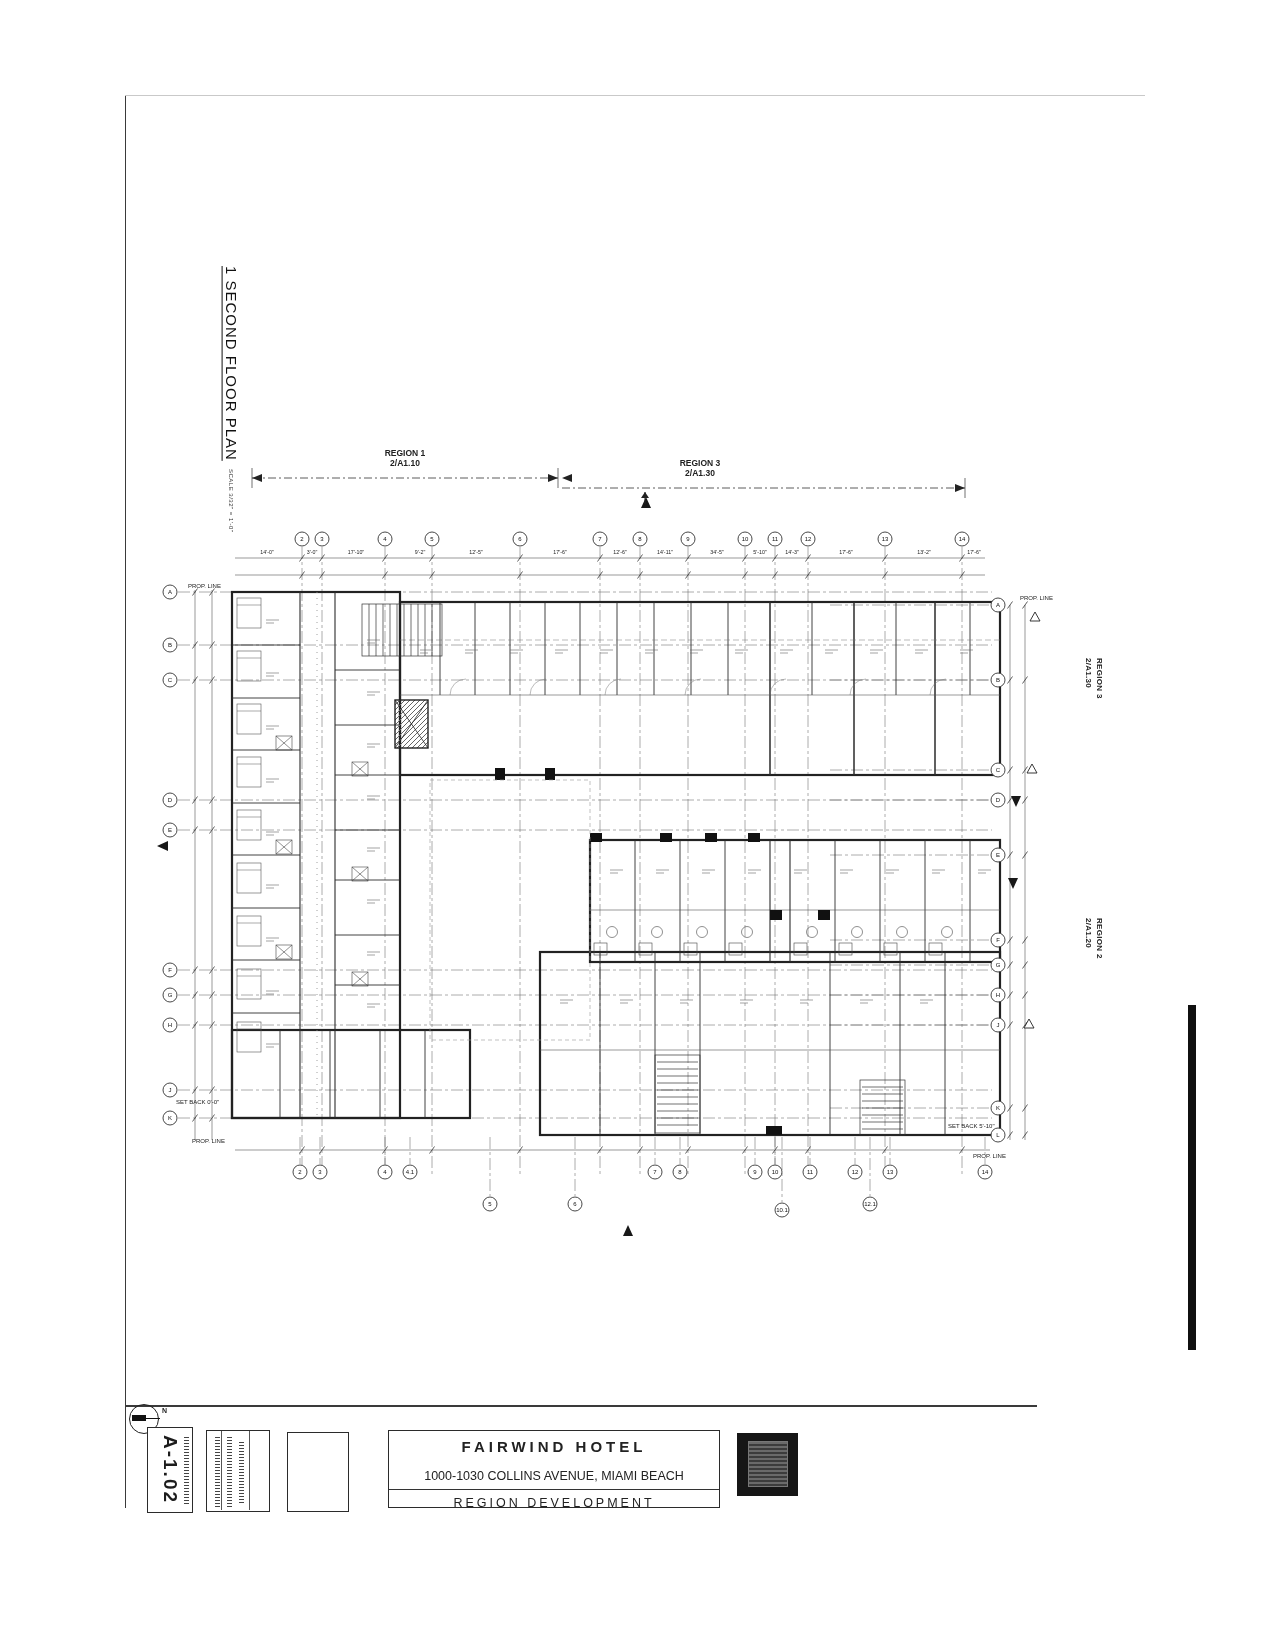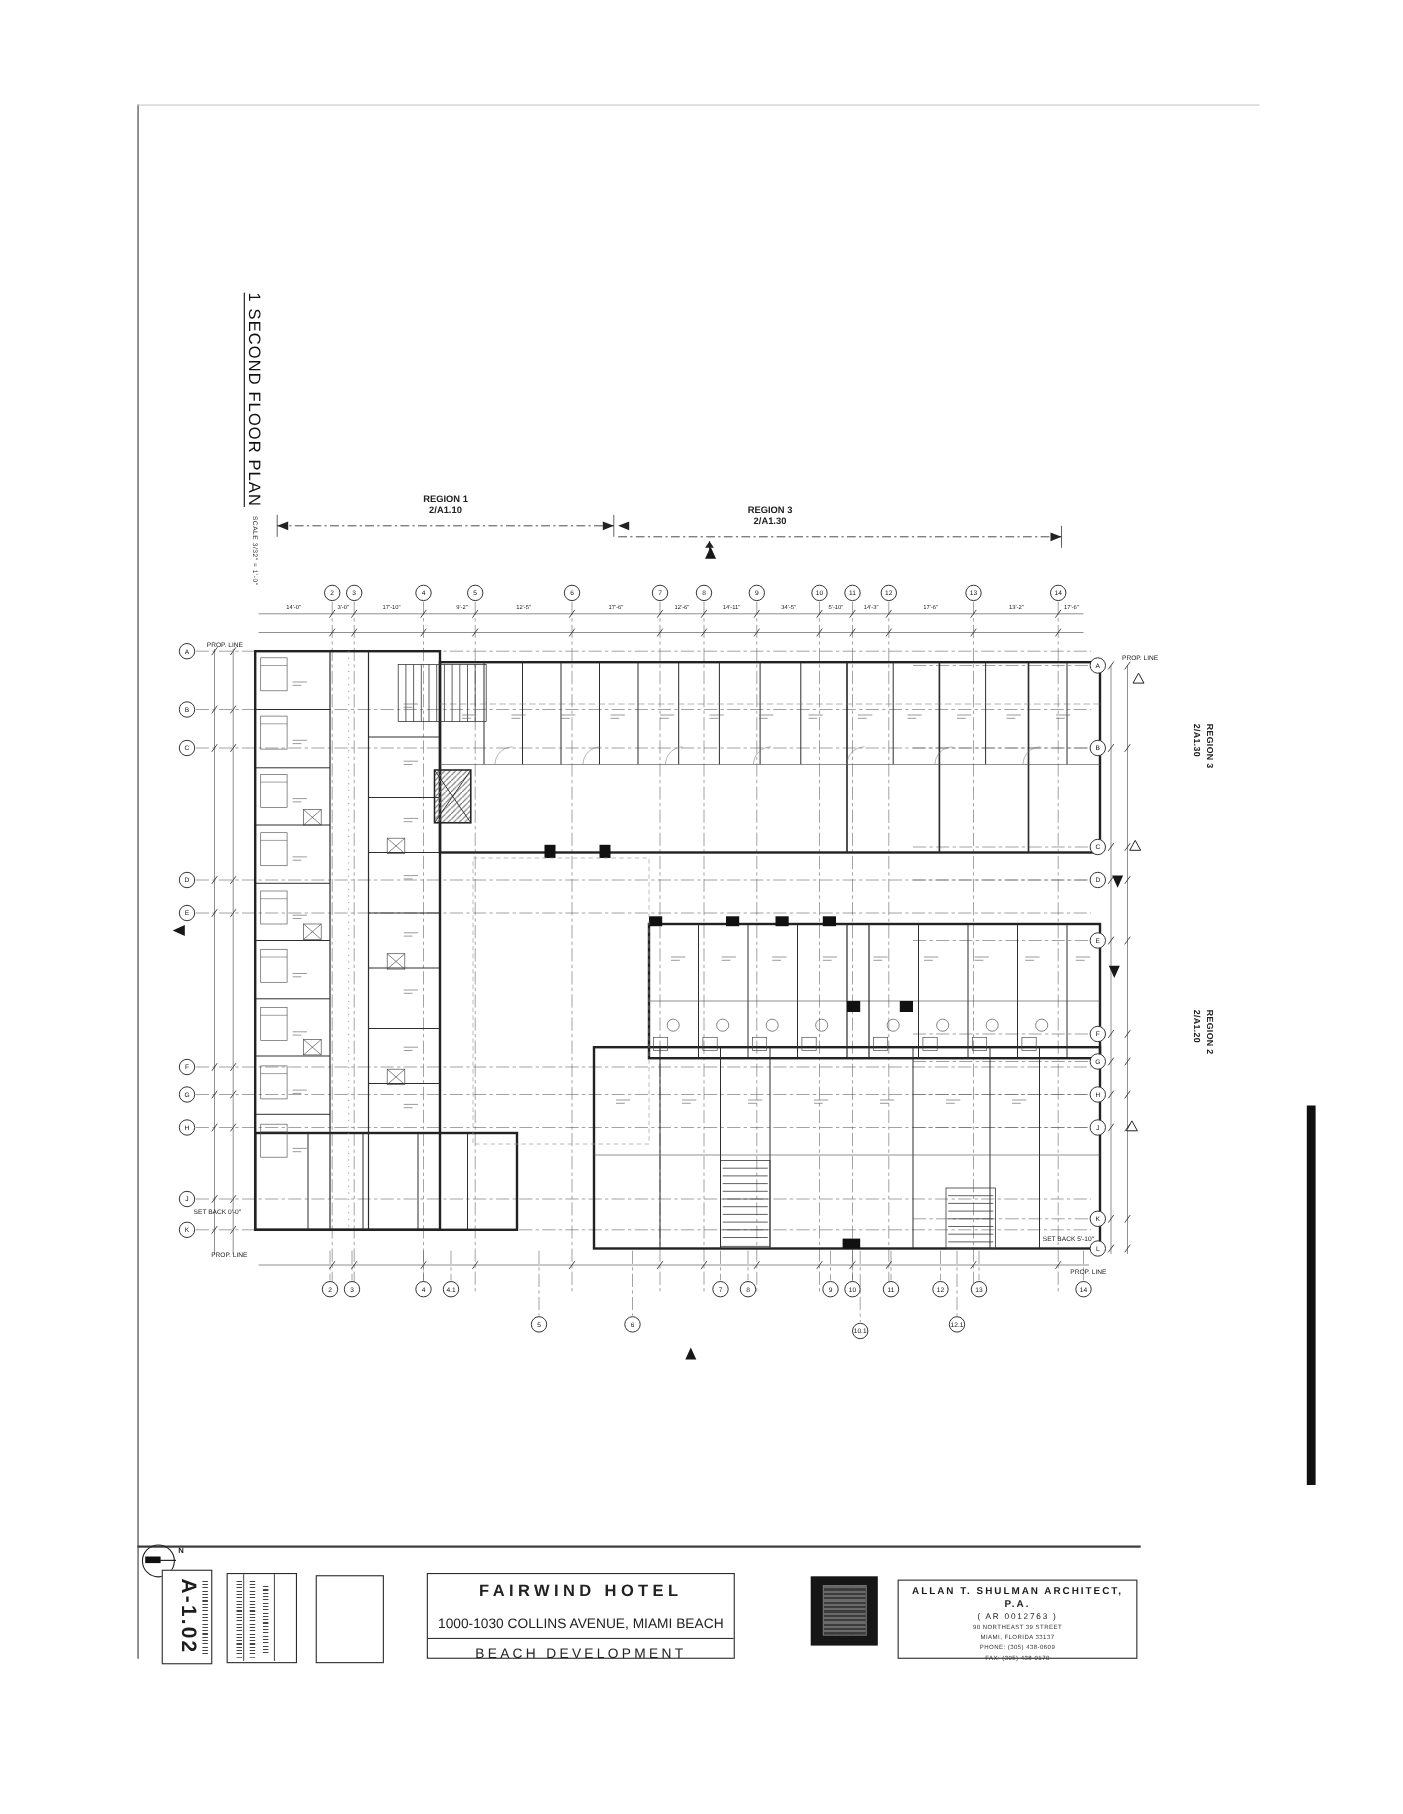--- a/index.html
+++ b/index.html
@@ -586,32 +586,24 @@
   <div class="box" style="left:206px;top:1430px;width:64px;height:82px;">
     <div class="microtext" style="left:8px;top:6px;height:70px;"></div>
     <div class="microtext" style="left:20px;top:6px;height:70px;"></div>
     <div class="microtext" style="left:32px;top:10px;height:62px;"></div>
     <div class="vline" style="left:42px;top:0;width:1px;height:79px;background:#555;"></div>
     <div class="vline" style="left:14px;top:0;width:1px;height:79px;background:#555;"></div>
   </div>
 
   <div class="box" style="left:287px;top:1432px;width:62px;height:80px;"></div>
 
-  <div class="box tb-title" style="left:388px;top:1430px;width:280px;height:78px;">
+  <div class="box tb-title" style="left:388px;top:1430px;width:332px;height:78px;">
     <div class="l1">FAIRWIND HOTEL</div>
     <div class="l2">1000-1030 COLLINS AVENUE, MIAMI BEACH</div>
-    <div class="l3">BEACH DEVELOPMENT</div>
+    <div class="l3">REGION DEVELOPMENT</div>
   </div>
 
   <div class="stamp" style="left:737px;top:1433px;width:61px;height:63px;">
     <div class="stamp-inner"></div>
   </div>
 
-  <div class="box tb-arch" style="left:816px;top:1436px;width:218px;height:72px;">
-    <div class="a1">ALLAN T. SHULMAN ARCHITECT, P.A.</div>
-    <div class="a2">( AR 0012763 )</div>
-    <div class="a3">90 NORTHEAST 39 STREET</div>
-    <div class="a3">MIAMI, FLORIDA 33137</div>
-    <div class="a3">PHONE: (305) 438-0609</div>
-    <div class="a3">FAX: (305) 438-0170</div>
-  </div>
 
 </div>
 
 </body></html>

